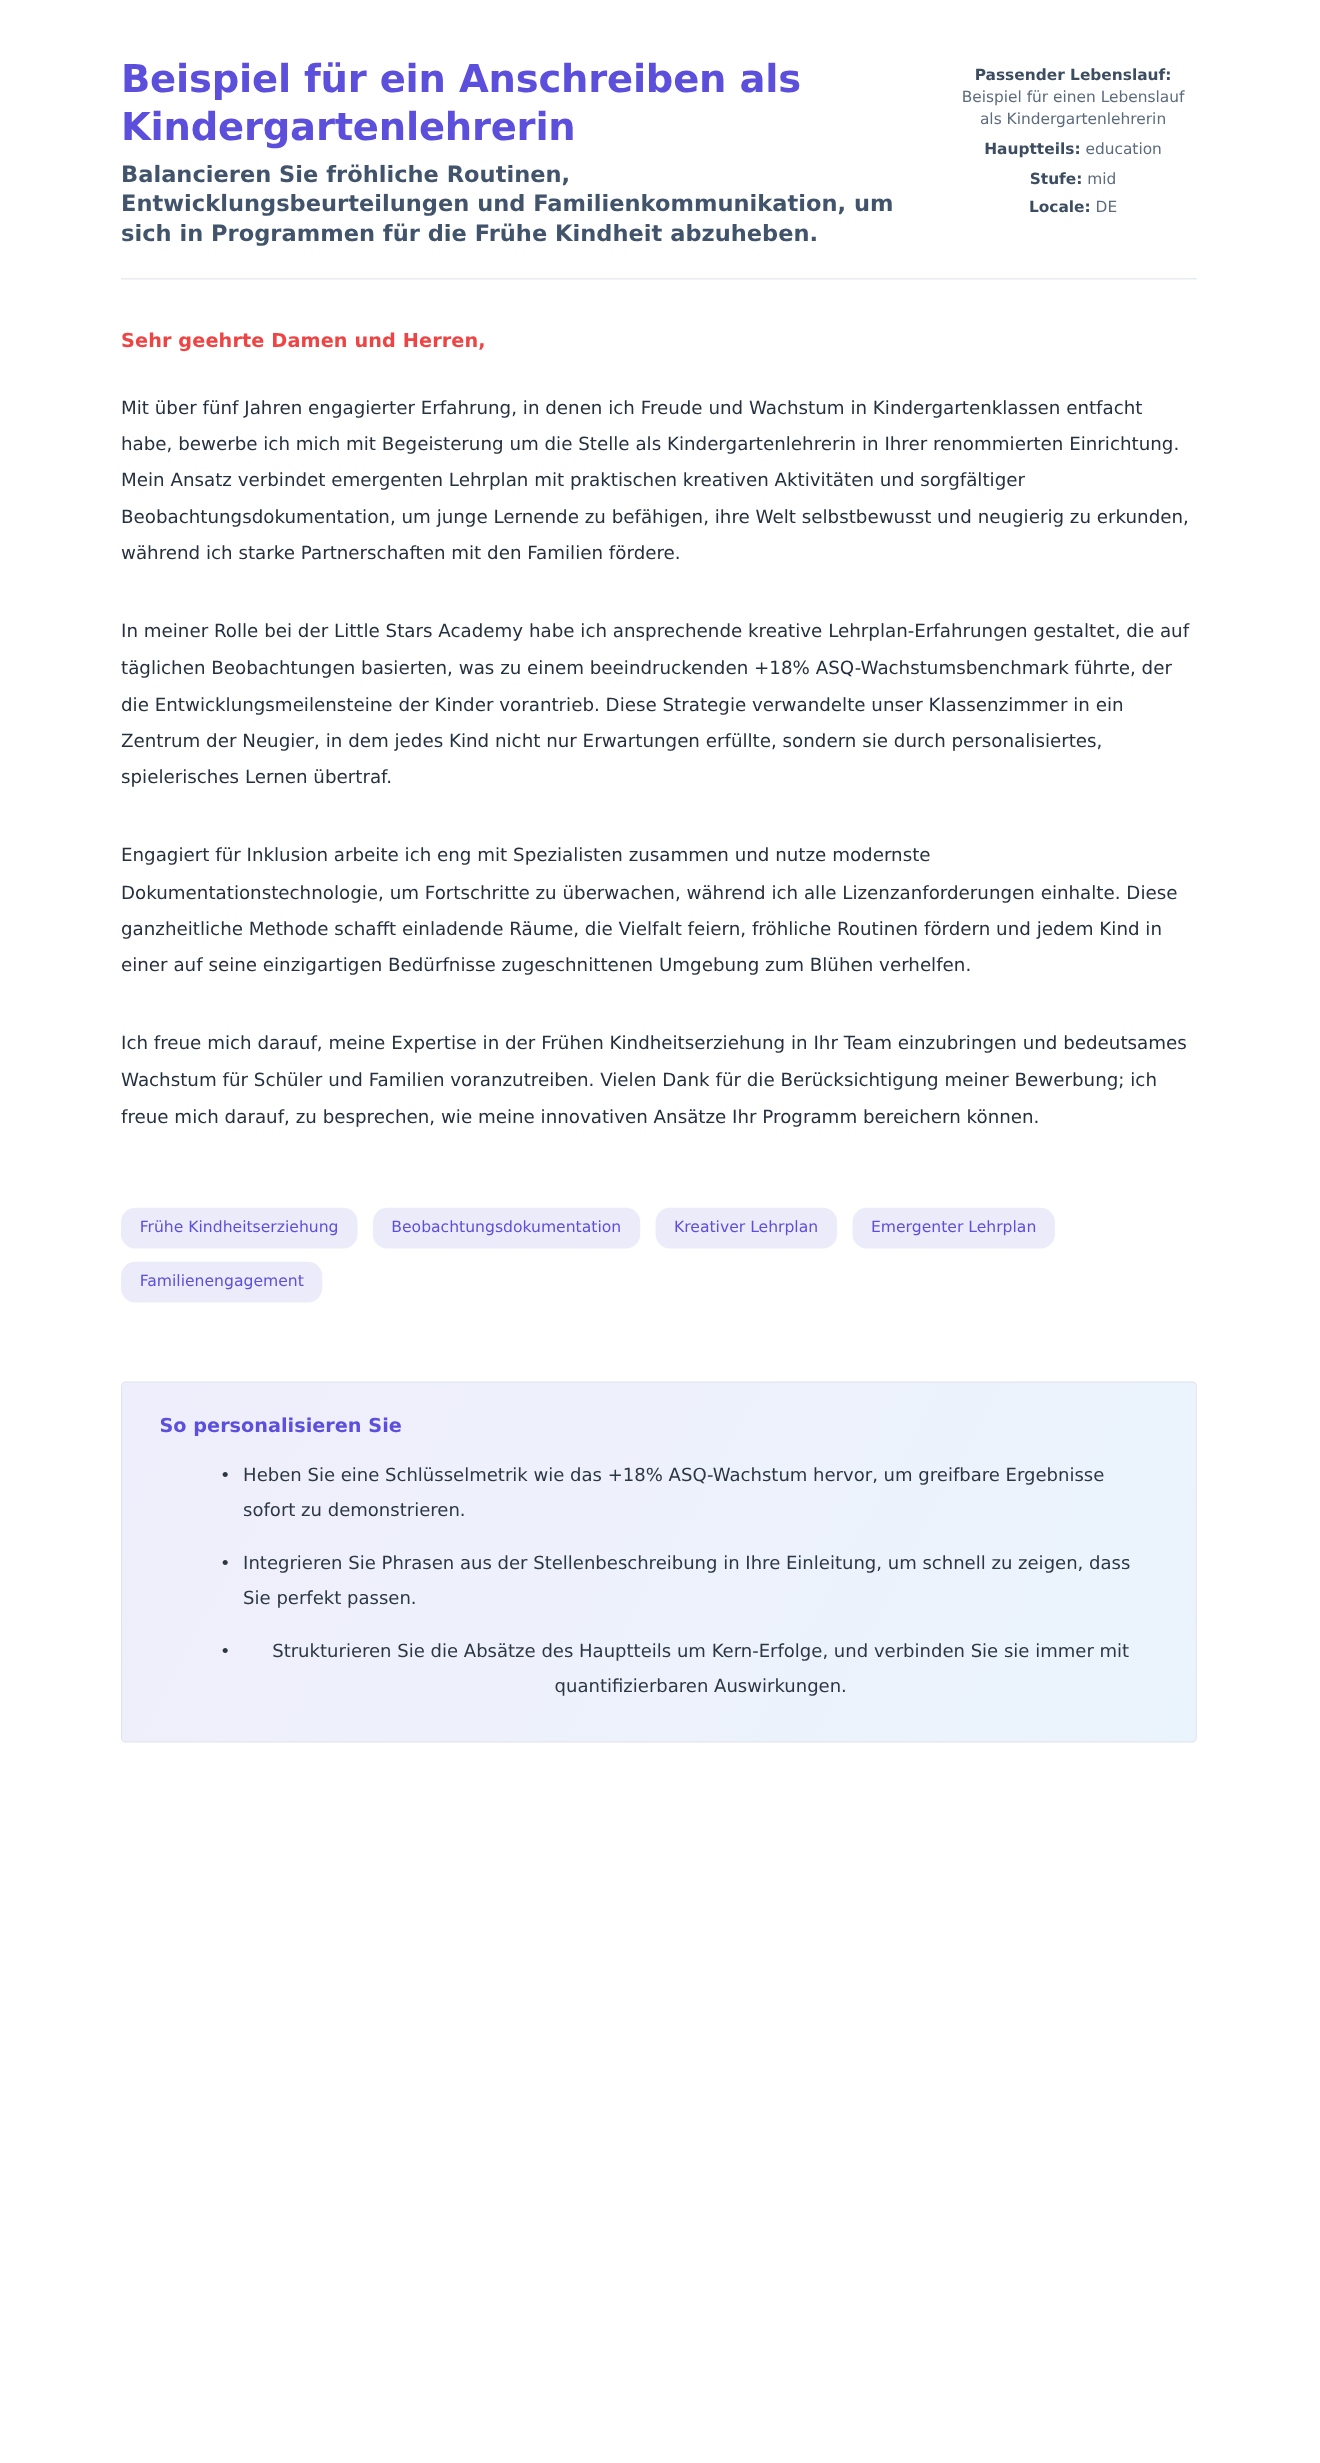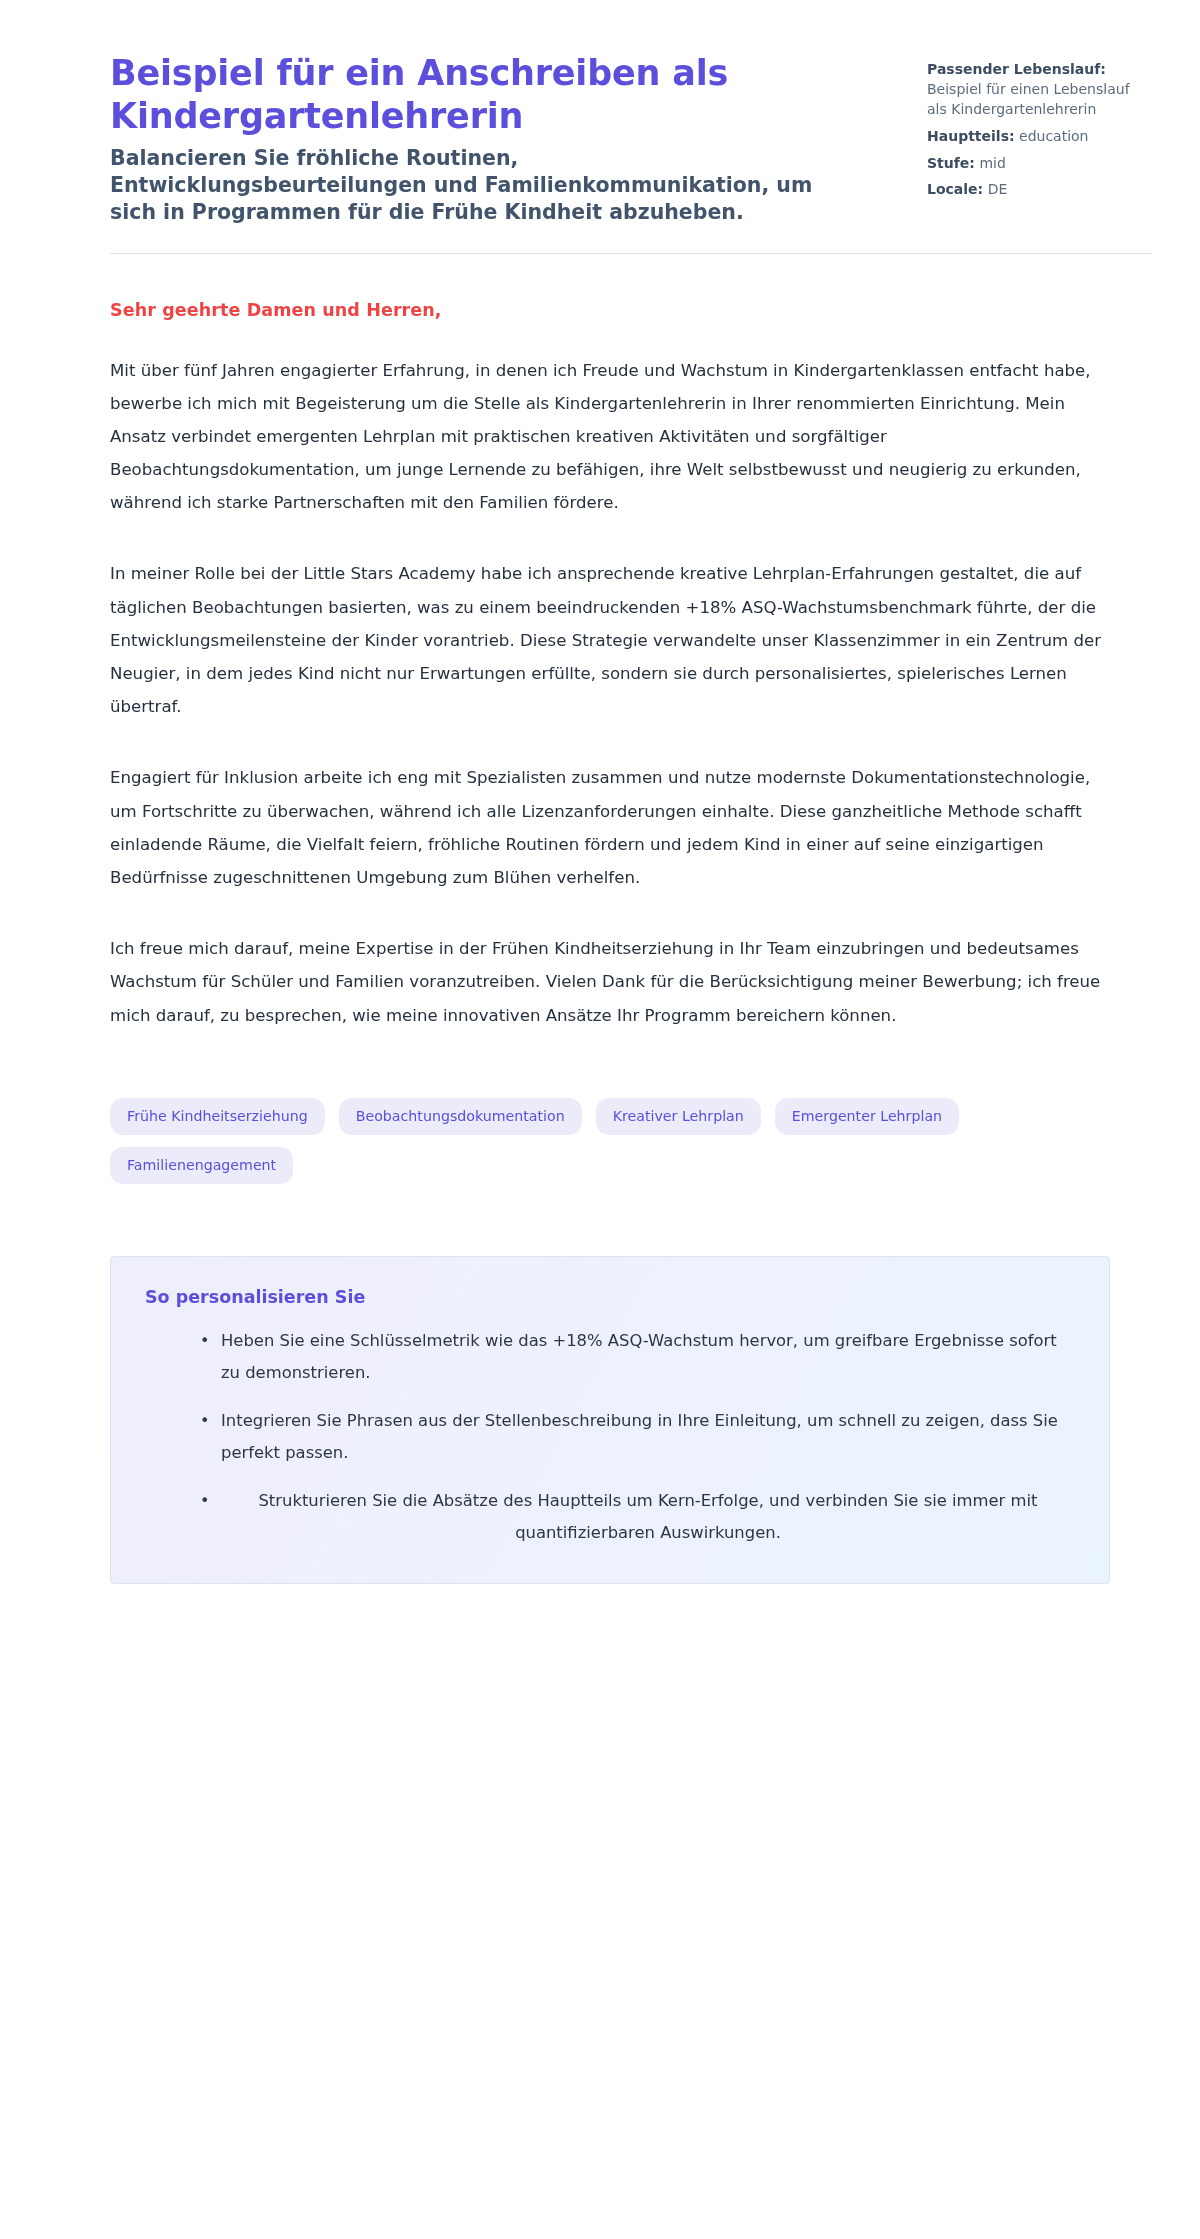--- a/index.html
+++ b/index.html
@@ -12,21 +12,21 @@
   body {
     width: 1200px;
     min-height: 2239px;
     font-family: "DejaVu Sans", "Liberation Sans", sans-serif;
     color: #253142;
     -webkit-font-smoothing: antialiased;
   }
 
   .page {
     width: 1200px;
-    padding: 52px 48px 60px 110px;
+    padding: 52px 112px 60px 110px;
   }
 
   
   .doc-header {
     display: flex;
     align-items: flex-start;
     justify-content: space-between;
     gap: 36px;
     padding-bottom: 26px;
   }
@@ -46,21 +46,21 @@
     margin: 6px 0 0 0;
     font-size: 20.5px;
     line-height: 1.33;
     font-weight: 700;
     color: #41546b;
   }
 
   .header-meta {
     flex: 0 0 auto;
     width: 225px;
-    text-align: left;
+    text-align: center;
     font-size: 14px;
     line-height: 1.42;
     color: #5c6b7d;
     padding-top: 8px;
   }
   .meta-row {
     margin-bottom: 7px;
   }
   .meta-row:last-child { margin-bottom: 0; }
   .meta-label {

